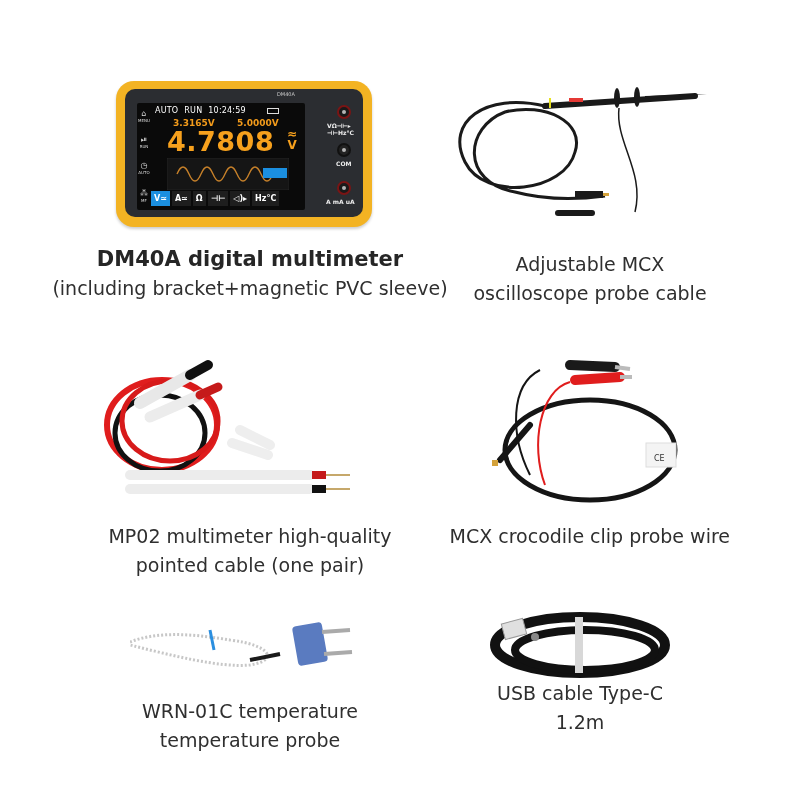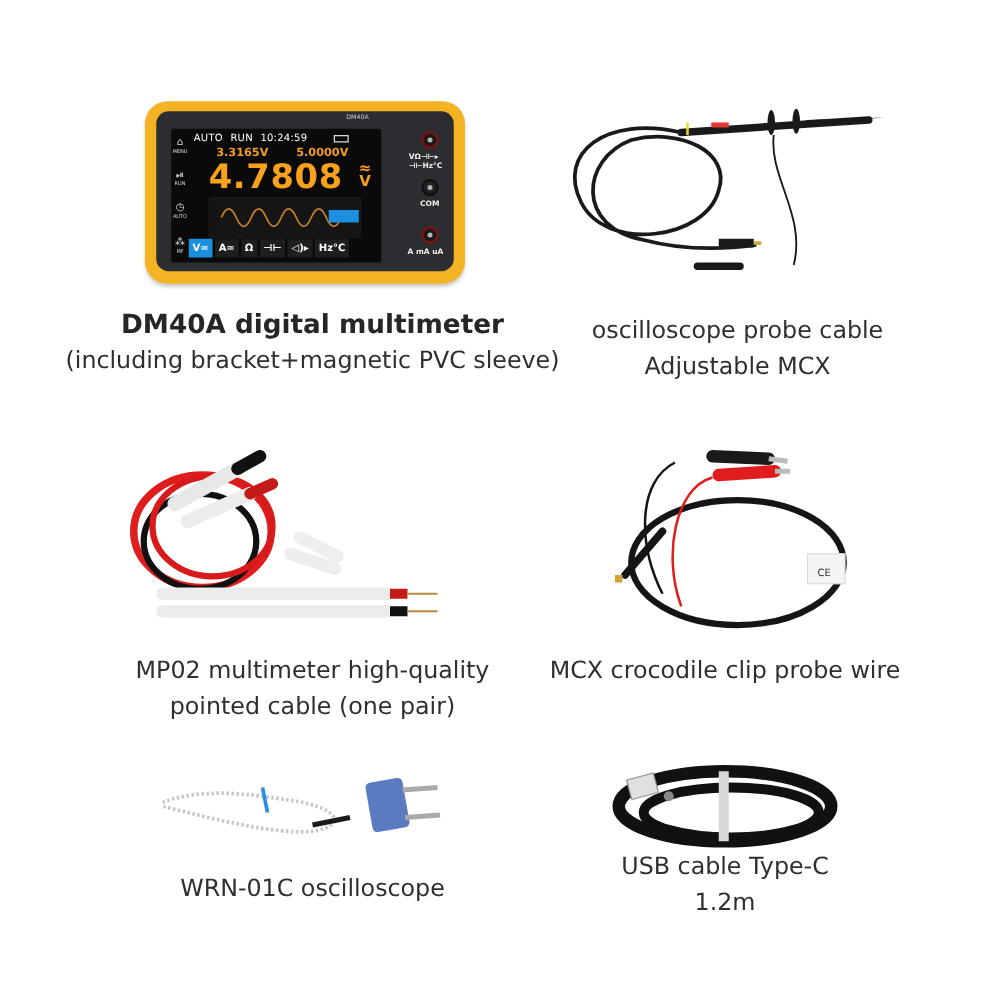--- a/index.html
+++ b/index.html
@@ -91,22 +91,22 @@
     <ellipse cx="172" cy="16" rx="3" ry="10" fill="#1a1a1a"></ellipse>
     <ellipse cx="192" cy="15" rx="3" ry="10" fill="#1a1a1a"></ellipse>
     <path d="M200 14 L262 12 L200 17 Z" fill="#1a1a1a"></path>
     <path d="M174 26 C170 60 200 90 190 130" fill="none" stroke="#1a1a1a" stroke-width="1.5"></path>
     <rect x="130" y="109" width="28" height="7" fill="#1a1a1a"></rect>
     <rect x="158" y="111" width="6" height="3" fill="#d4a23a"></rect>
     <rect x="110" y="128" width="40" height="6" rx="3" fill="#1a1a1a"></rect>
   </svg>
 </div>
 <div class="caption" style="left:440px;top:250px;width:300px;">
+  <div>Adjustable MCX</div>
   <div>oscilloscope probe cable</div>
-  <div>Adjustable MCX</div>
 </div>
 
 <div class="cell product" style="left:100px;top:355px;">
   <svg width="300" height="150" viewBox="0 0 300 150">
     <ellipse cx="62" cy="70" rx="55" ry="45" fill="none" stroke="#e01d1d" stroke-width="6"></ellipse>
     <ellipse cx="60" cy="78" rx="45" ry="38" fill="none" stroke="#111" stroke-width="5"></ellipse>
     <ellipse cx="70" cy="66" rx="48" ry="40" fill="none" stroke="#d71a1a" stroke-width="5"></ellipse>
     <path d="M40 48 L90 20" stroke="#e8e8e8" stroke-width="12" stroke-linecap="round"></path>
     <path d="M90 20 L108 10" stroke="#111" stroke-width="10" stroke-linecap="round"></path>
     <path d="M50 62 L100 40" stroke="#ececec" stroke-width="11" stroke-linecap="round"></path>
@@ -133,36 +133,37 @@
     <path d="M100 27 C70 35 60 90 75 130" fill="none" stroke="#e01d1d" stroke-width="2"></path>
     <path d="M100 10 L145 12" stroke="#1a1a1a" stroke-width="10" stroke-linecap="round"></path>
     <path d="M105 25 L150 22" stroke="#e01d1d" stroke-width="10" stroke-linecap="round"></path>
     <path d="M145 12 L160 14 M150 22 L162 22" stroke="#bbb" stroke-width="4"></path>
     <path d="M60 70 L30 105" stroke="#151515" stroke-width="6" stroke-linecap="round"></path>
     <rect x="22" y="105" width="6" height="6" fill="#d4a23a"></rect>
     <rect x="176" y="88" width="30" height="24" fill="#f4f4f4" stroke="#ddd"></rect>
     <text x="184" y="106" font-size="8" fill="#333">CE</text>
   </svg>
 </div>
-<div class="caption" style="left:430px;top:522px;width:300px;">
+<div class="caption" style="left:430px;top:522px;width:300px;text-align:right;">
   <div>MCX crocodile clip probe wire</div>
 </div>
 
 <div class="cell product" style="left:130px;top:610px;">
   <svg width="230" height="70" viewBox="0 0 230 70">
     <path d="M0 32 C30 20 70 25 100 30 C140 35 150 50 120 55 C90 58 40 45 0 35" fill="none" stroke="#c7c7c7" stroke-width="3" stroke-dasharray="2 2"></path>
     <path d="M80 20 L84 40" stroke="#2b8fe0" stroke-width="3"></path>
     <path d="M120 50 L150 44" stroke="#1a1a1a" stroke-width="4"></path>
     <rect x="165" y="14" width="30" height="40" rx="4" fill="#5a7bc0" transform="rotate(-10 180 34)"></rect>
     <line x1="192" y1="22" x2="220" y2="20" stroke="#aaa" stroke-width="4"></line>
     <line x1="194" y1="44" x2="222" y2="42" stroke="#aaa" stroke-width="4"></line>
   </svg>
 </div>
 <div class="caption" style="left:90px;top:697px;width:320px;">
-  <div>WRN-01C oscilloscope</div>
+  <div>WRN-01C temperature</div>
+  <div>temperature probe</div>
 </div>
 
 <div class="cell product" style="left:485px;top:605px;">
   <svg width="190" height="80" viewBox="0 0 190 80">
     <ellipse cx="95" cy="40" rx="85" ry="28" fill="none" stroke="#111" stroke-width="10"></ellipse>
     <ellipse cx="100" cy="45" rx="70" ry="20" fill="none" stroke="#111" stroke-width="8"></ellipse>
     <rect x="18" y="16" width="22" height="16" fill="#e0e0e0" stroke="#999" transform="rotate(-15 29 24)"></rect>
     <rect x="90" y="12" width="8" height="56" fill="#d8d8d8"></rect>
     <circle cx="50" cy="32" r="4" fill="#888"></circle>
   </svg>

